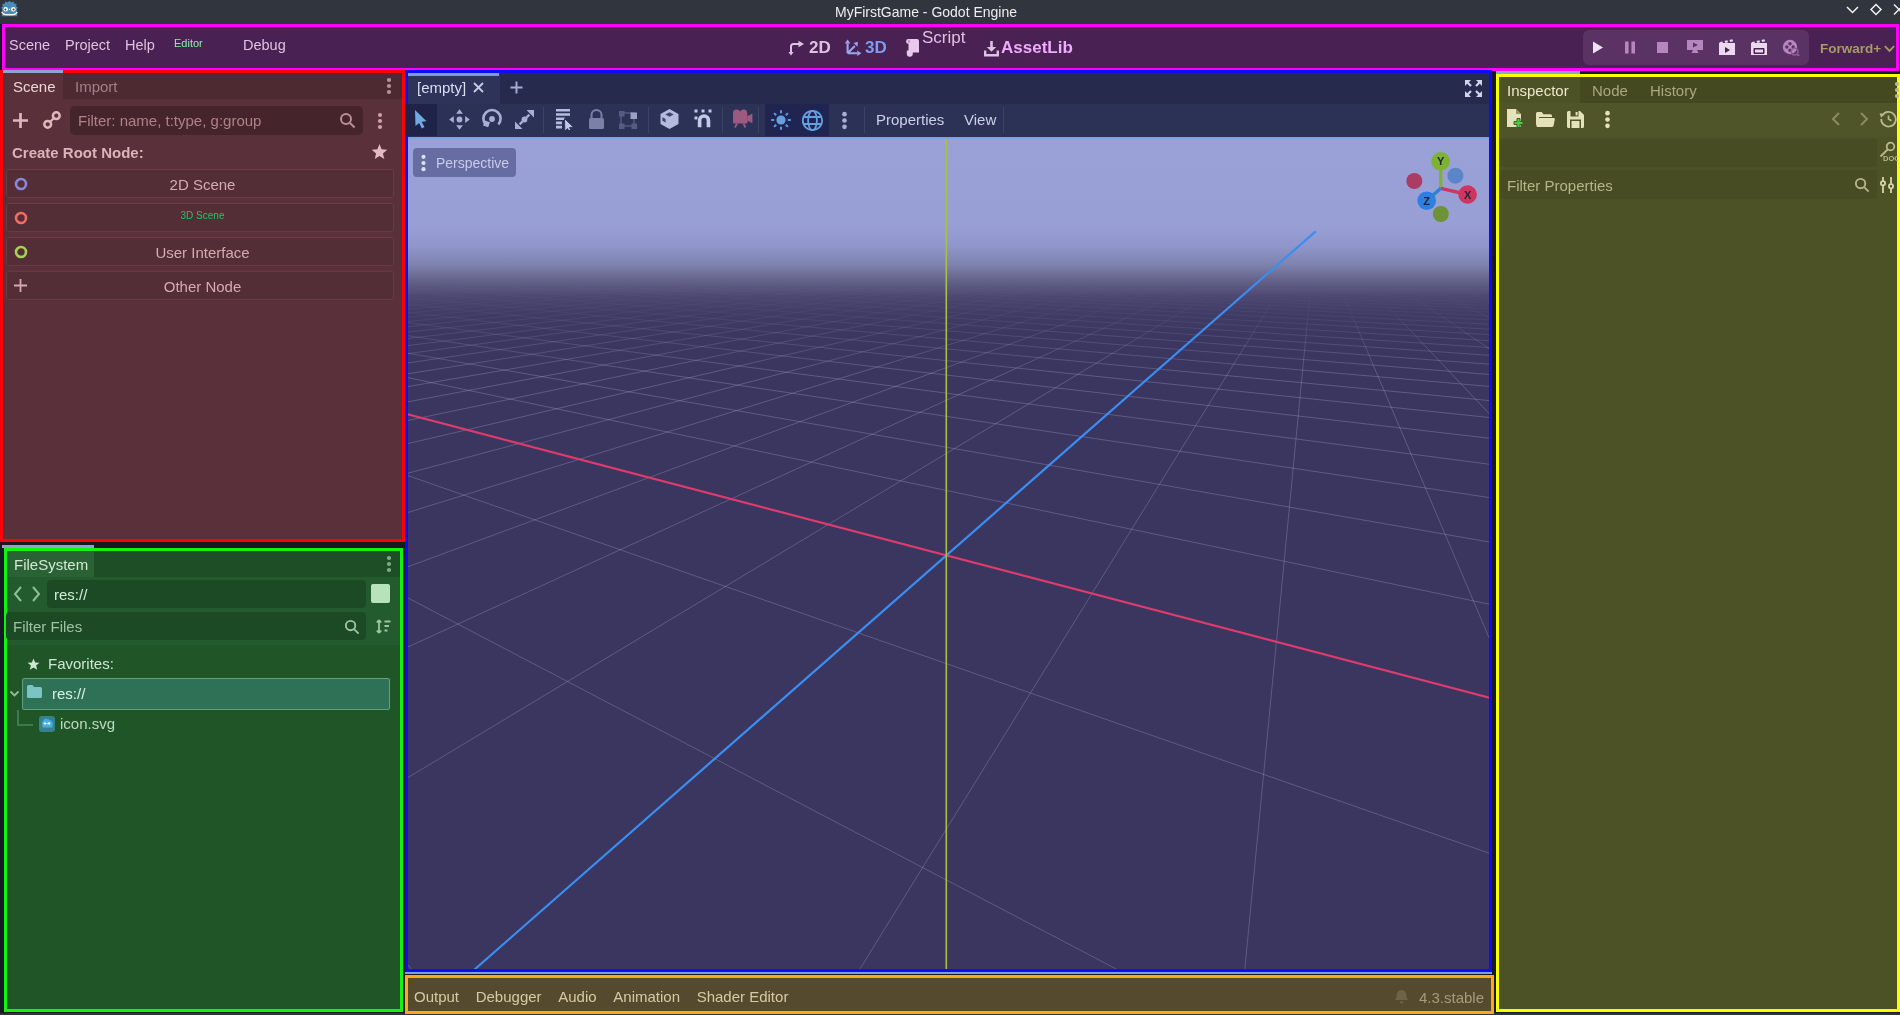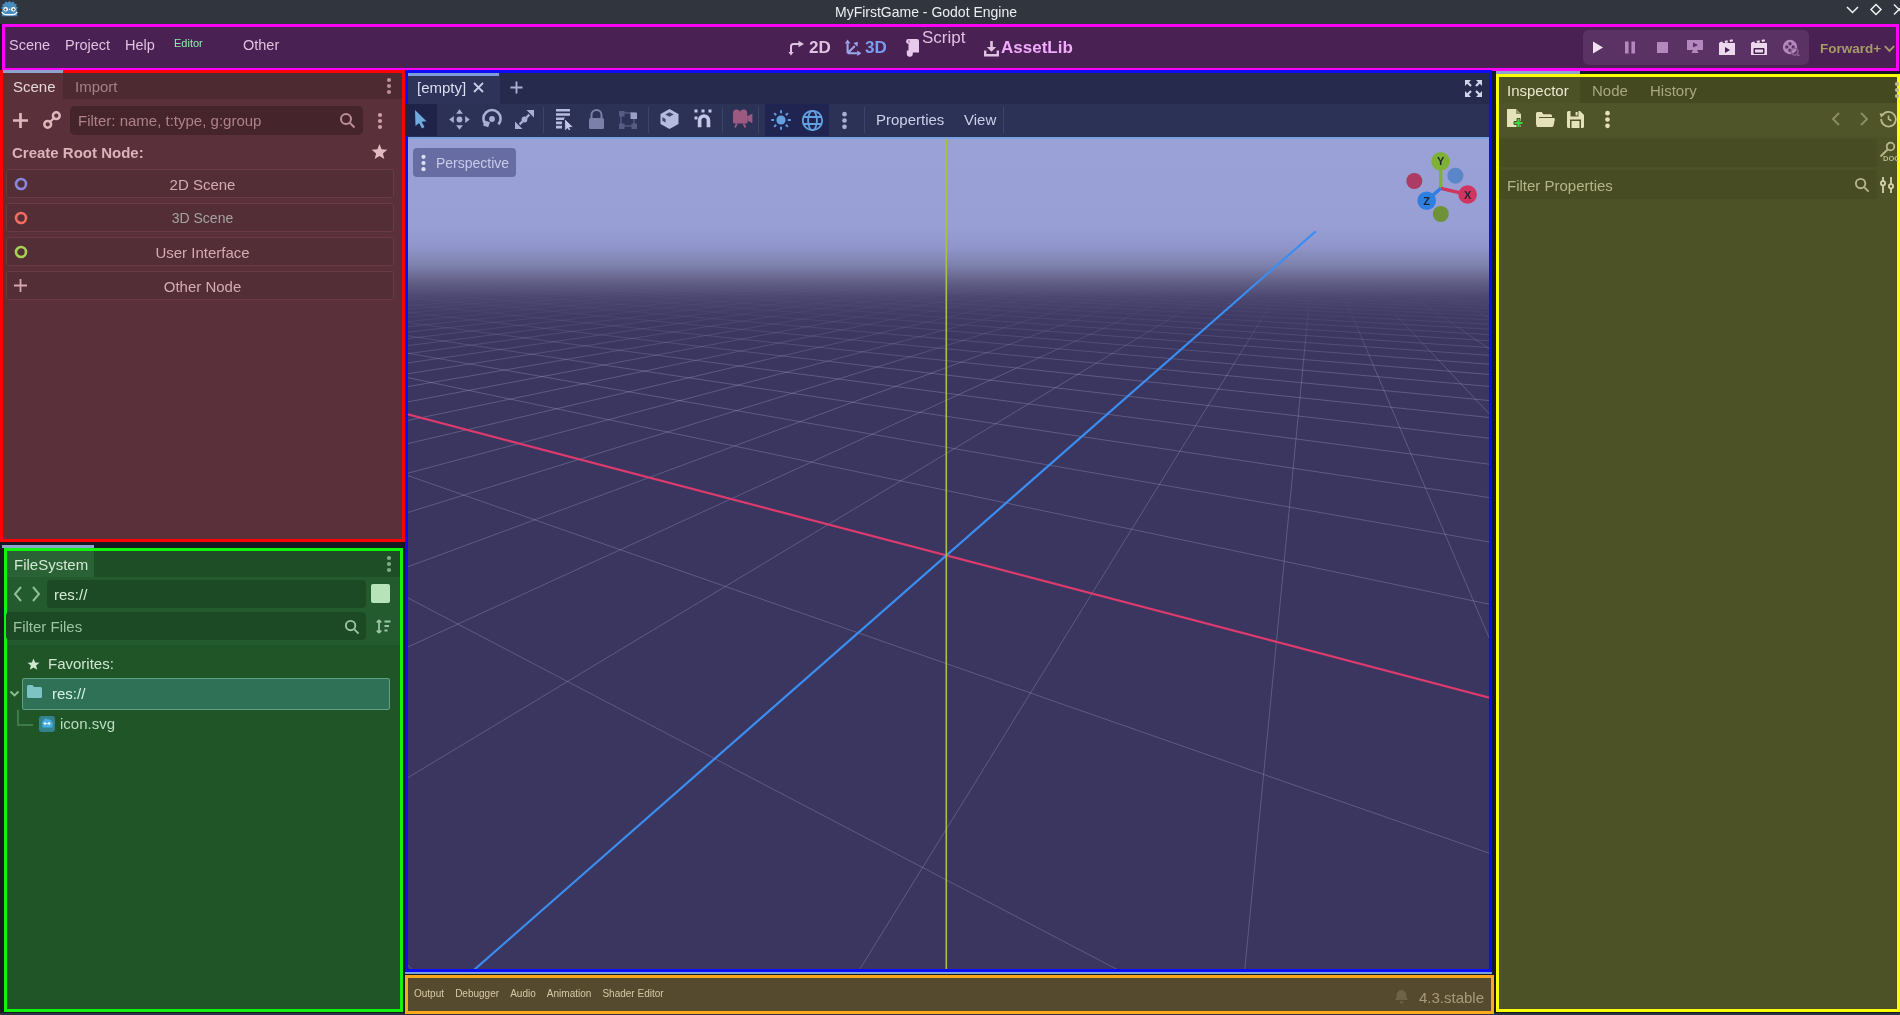--- a/index.html
+++ b/index.html
@@ -25,21 +25,21 @@
 <path d="M2 4l5.5 5.5L13 4"></path>
     <path d="M31 1.5L36 6.5L31 11.5L26 6.5Z"></path>
     <path d="M49 1.5l10 10M59 1.5l-10 10"></path>
   </svg>
 
 <div class="abs" style="left:2px;top:24px;width:1897px;height:47px;background:#4a2153;border:3px solid #ff00fb"></div>
 <div class="abs t" style="left:9px;top:37px;font-size:14.5px;color:#dfc3e0">Scene</div>
 <div class="abs t" style="left:65px;top:37px;font-size:14.5px;color:#dfc3e0">Project</div>
 <div class="abs t" style="left:125px;top:37px;font-size:14.5px;color:#dfc3e0">Help</div>
 <div class="abs t" style="left:174px;top:37px;font-size:11px;color:#86efac">Editor</div>
-<div class="abs t" style="left:243px;top:37px;font-size:14.5px;color:#dfc3e0">Other</div>
+<div class="abs t" style="left:243px;top:37px;font-size:14.5px;color:#dfc3e0">Debug</div>
 <div class="abs t" style="left:809px;top:38px;font-size:17px;font-weight:bold;color:#dfc2e2">2D</div>
 <div class="abs t" style="left:865px;top:38px;font-size:17px;font-weight:bold;color:#7b9df0">3D</div>
 <div class="abs t" style="left:922px;top:28px;font-size:17px;font-weight:normal;color:#dfc2e2">Script</div>
 <div class="abs t" style="left:1001px;top:38px;font-size:17px;font-weight:bold;color:#f0abfc">AssetLib</div>
 <svg class="abs" style="left:788px;top:40px" width="17" height="16" viewBox="0 0 17 16" fill="none" stroke="#dfc2e2" stroke-width="2">
     <path d="M3 13V6.5A2.5 2.5 0 0 1 5.5 4H11" stroke-linejoin="round"></path>
     <path fill="#dfc2e2" stroke="none" d="M10.5 0.8L16 4l-5.5 3.2zM0.4 12l2.6 3.6L5.6 12z"></path>
   </svg>
 <svg class="abs" style="left:844px;top:39px" width="18" height="17" viewBox="0 0 18 17" fill="none" stroke="#9aa5ec" stroke-width="2.1">
     <path d="M3.6 14.2V4.4M3.6 14.2h9.4M3.6 14.2l7.2-7.2"></path>
@@ -141,21 +141,21 @@
 <svg class="abs" style="left:14px;top:211px" width="14" height="14" viewBox="0 0 14 14" fill="none" stroke="#f16c61" stroke-width="2.6">
     <circle cx="7" cy="7" r="5"></circle>
   </svg>
 <svg class="abs" style="left:14px;top:245px" width="14" height="14" viewBox="0 0 14 14" fill="none" stroke="#a5d154" stroke-width="2.6">
     <circle cx="7" cy="7" r="5"></circle>
   </svg>
 <svg class="abs" style="left:13px;top:278px" width="15" height="15" viewBox="0 0 15 15" fill="none" stroke="#d5a7ae" stroke-width="1.8">
     <path d="M7.5 1v13M1 7.5h13"></path>
   </svg>
 <div class="abs t" style="left:0px;top:176px;width:405px;text-align:center;font-size:15px;color:#d6abb1">2D Scene</div>
-<div class="abs t" style="left:0px;top:210px;width:405px;text-align:center;font-size:14px;color:#a3a3a3">3D Scene</div>
+<div class="abs t" style="left:0px;top:210px;width:405px;text-align:center;font-size:10px;color:#22c55e">3D Scene</div>
 <div class="abs t" style="left:0px;top:244px;width:405px;text-align:center;font-size:15px;color:#d6abb1">User Interface</div>
 <div class="abs t" style="left:0px;top:278px;width:405px;text-align:center;font-size:15px;color:#d6abb1">Other Node</div>
 
 <div class="abs" style="left:2px;top:545px;width:92px;height:3px;background:#8da4cf"></div>
 <div class="abs" style="left:4px;top:548px;width:399px;height:464px;background:#205528;border:3px solid #10f410"></div>
 <div class="abs" style="left:7px;top:551px;width:393px;height:26px;background:#1d4e26"></div>
 <div class="abs" style="left:7px;top:551px;width:87px;height:26px;background:#2a6135"></div>
 <div class="abs t" style="left:14px;top:556px;font-size:15px;color:#d2e9d4">FileSystem</div>
 <svg class="abs" style="left:386px;top:555px" width="6" height="18" viewBox="0 0 6 18" fill="#7fae86">
     <circle cx="3" cy="3" r="2.1"></circle>
@@ -404,18 +404,18 @@
     <path d="M11 11l4.5 4.5"></path>
   </svg>
 <svg class="abs" style="left:1878px;top:176px" width="18" height="18" viewBox="0 0 18 18" fill="none" stroke="#d6d4a8" stroke-width="1.8">
     <path d="M5 1v4.2M5 9.4V17M13 1v7.2M13 12.4V17"></path>
     <circle cx="5" cy="7.3" r="2.1"></circle>
     <circle cx="13" cy="10.3" r="2.1"></circle>
   </svg>
 
 <div class="abs" style="left:405px;top:972px;width:1087px;height:2px;background:#7aa2de"></div>
 <div class="abs" style="left:405px;top:975px;width:1089px;height:39px;background:#564a2e;border:3px solid #fda71c"></div>
-<div class="abs t" style="left:414px;top:988px;font-size:10px;color:#d6c9a4">Output&nbsp;&nbsp;&nbsp;&nbsp;Debugger&nbsp;&nbsp;&nbsp;&nbsp;Audio&nbsp;&nbsp;&nbsp;&nbsp;Animation&nbsp;&nbsp;&nbsp;&nbsp;Shader Editor</div>
+<div class="abs t" style="left:414px;top:988px;font-size:15px;color:#d6c9a4">Output&nbsp;&nbsp;&nbsp;&nbsp;Debugger&nbsp;&nbsp;&nbsp;&nbsp;Audio&nbsp;&nbsp;&nbsp;&nbsp;Animation&nbsp;&nbsp;&nbsp;&nbsp;Shader Editor</div>
 <svg class="abs" style="left:1394px;top:989px" width="15" height="16" viewBox="0 0 15 16" fill="#6e6349">
     <path d="M7.5 1a4.8 4.8 0 0 1 4.8 4.8c0 3.4 1.2 4.6 1.7 5.2H1c.5-.6 1.7-1.8 1.7-5.2A4.8 4.8 0 0 1 7.5 1z"></path>
     <path d="M5.5 12.5a2 2 0 0 0 4 0z"></path>
   </svg>
 <div class="abs t" style="left:1419px;top:989px;font-size:15px;color:#a89b79">4.3.stable</div>
 
 </body></html>

